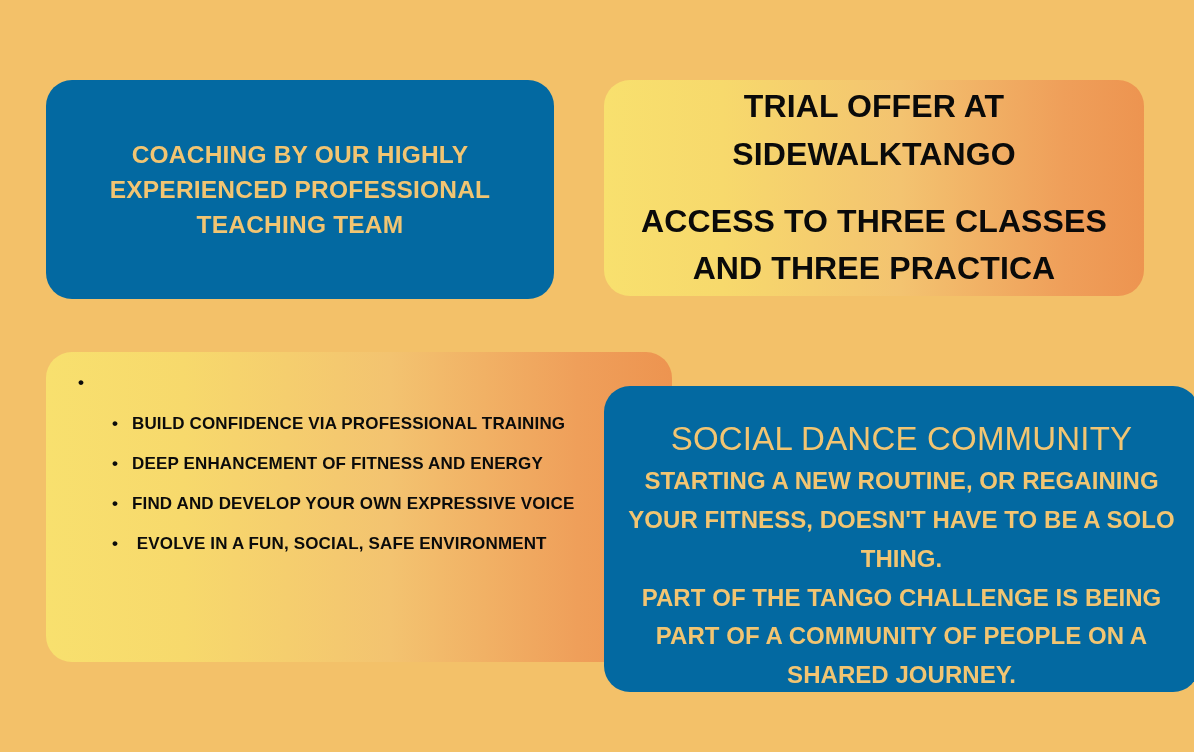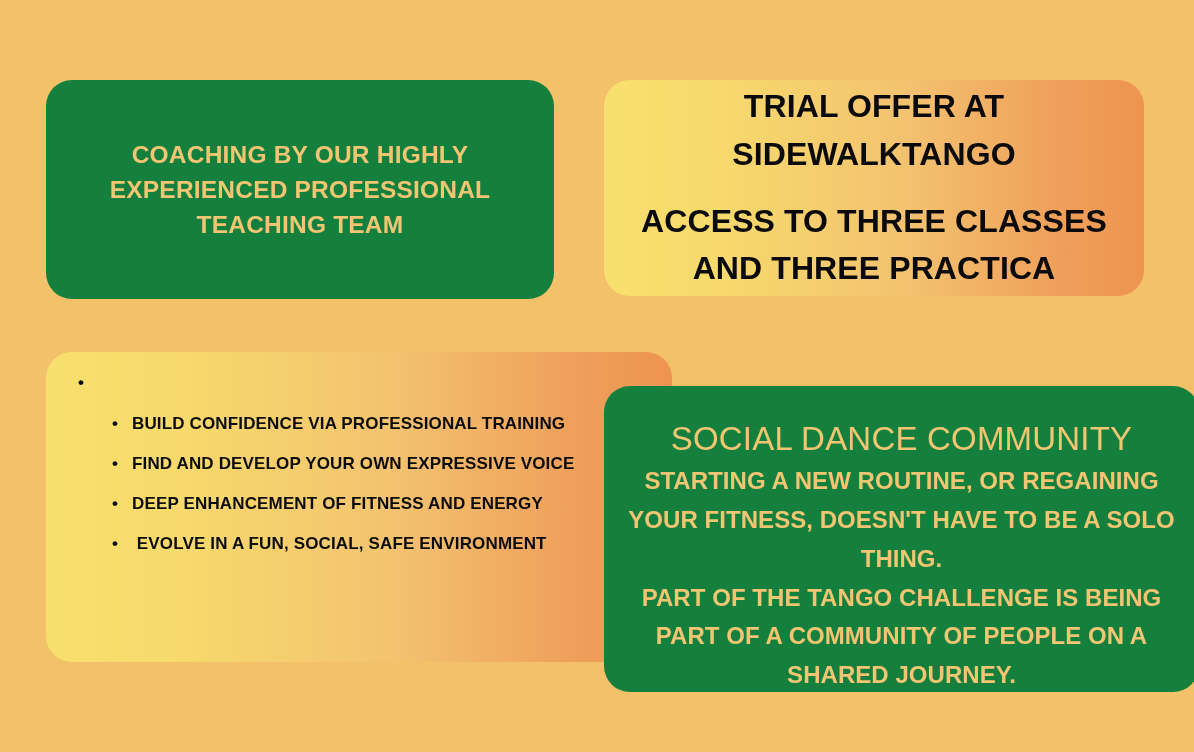--- a/index.html
+++ b/index.html
@@ -27,21 +27,21 @@
     box-sizing: border-box;
     border-radius: 26px;
     display: flex;
     flex-direction: column;
     justify-content: center;
     align-items: center;
     overflow: hidden;
   }
 
   .card-dark {
-    background: #15803d;
+    background: #0369a1;
     color: #f2c572;
   }
 
   .card-gradient {
     background: linear-gradient(90deg, #f8e06e 0%, #f7d96c 22%, #f3c370 55%, #ef9f5a 85%, #ed9450 100%);
     color: #0a0a0a;
   }
 
   
   #card-coaching {
@@ -175,22 +175,22 @@
       <span>THREE WEEK INTRODUCTORY TRIAL OFFER AT SIDEWALKTANGO</span>
       <span class="spacer"></span>
       <span>ACCESS TO THREE CLASSES AND THREE PRACTICA SESSIONS</span>
     </p>
   </div>
 
   <div class="card card-gradient" id="card-benefits">
     <ul>
       <li class="empty-bullet"></li>
       <li class="benefit">BUILD CONFIDENCE VIA PROFESSIONAL TRAINING</li>
+      <li class="benefit">DEEP ENHANCEMENT OF FITNESS AND ENERGY</li>
       <li class="benefit">FIND AND DEVELOP YOUR OWN EXPRESSIVE VOICE</li>
-      <li class="benefit">DEEP ENHANCEMENT OF FITNESS AND ENERGY</li>
       <li class="benefit"> EVOLVE IN A FUN, SOCIAL, SAFE ENVIRONMENT</li>
     </ul>
   </div>
 
   <div class="card card-dark" id="card-community">
     <h2 class="community-title">SOCIAL DANCE COMMUNITY</h2>
     <p class="community-body" style="white-space: pre-line;">STARTING A NEW ROUTINE, OR REGAINING YOUR FITNESS, DOESN'T HAVE TO BE A SOLO THING.
 PART OF THE TANGO CHALLENGE IS BEING PART OF A COMMUNITY OF PEOPLE ON A SHARED JOURNEY.</p>
   </div>
 

